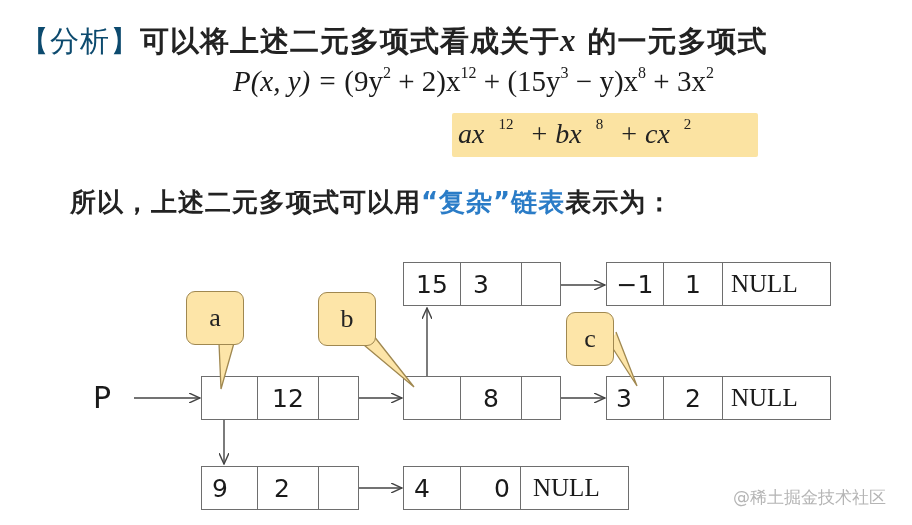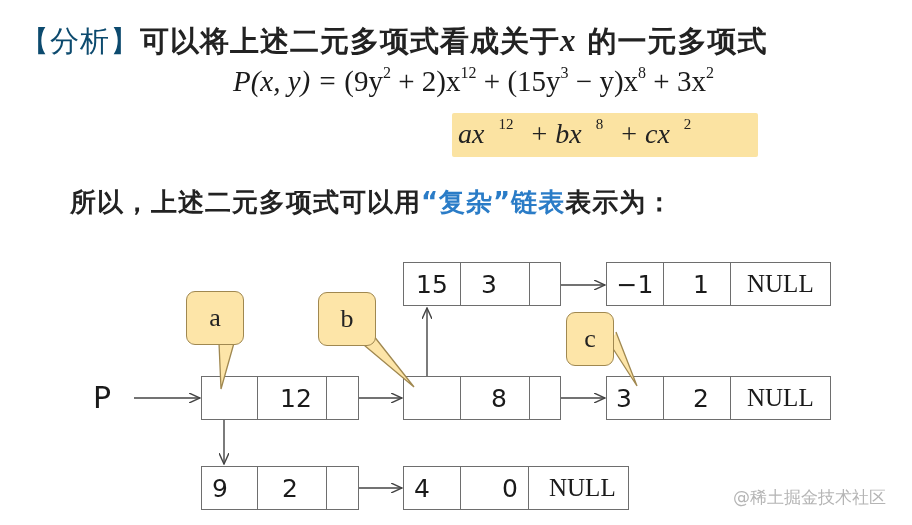--- a/index.html
+++ b/index.html
@@ -32,21 +32,20 @@
     }
     .hl-text sup { font-size: 15px; vertical-align: 14px; line-height: 0; font-style: normal; margin-left: 14px; margin-right: 10px;}
     .hl-text .op { font-style: normal; margin: 0 8px; }
     .line2 {
       left: 22px; top: 185px; font-size: 26px; font-weight: bold; white-space: nowrap; letter-spacing: 1px; color: #222; margin-left: 48px;
     }
     .line2 .blue { color: #2a7cc7; }
     .node {
       position: absolute; height: 44px; display: flex; border: 1.5px solid #6e6e6e; background: #fff;
       box-sizing: border-box;
-      gap: 8px;
     }
     .cell {
       box-sizing: border-box; height: 100%; border-right: 1.5px solid #6e6e6e;
       font-family: "DejaVu Sans", "Liberation Sans", sans-serif;
       font-size: 25px; display: flex; align-items: center; color: #1a1a1a;
     }
     .cell:last-child { border-right: none; font-family: Liberation Serif, serif; }
     .c-center { justify-content: center; }
     .c-left { padding-left: 10px; }
     .p-label {

